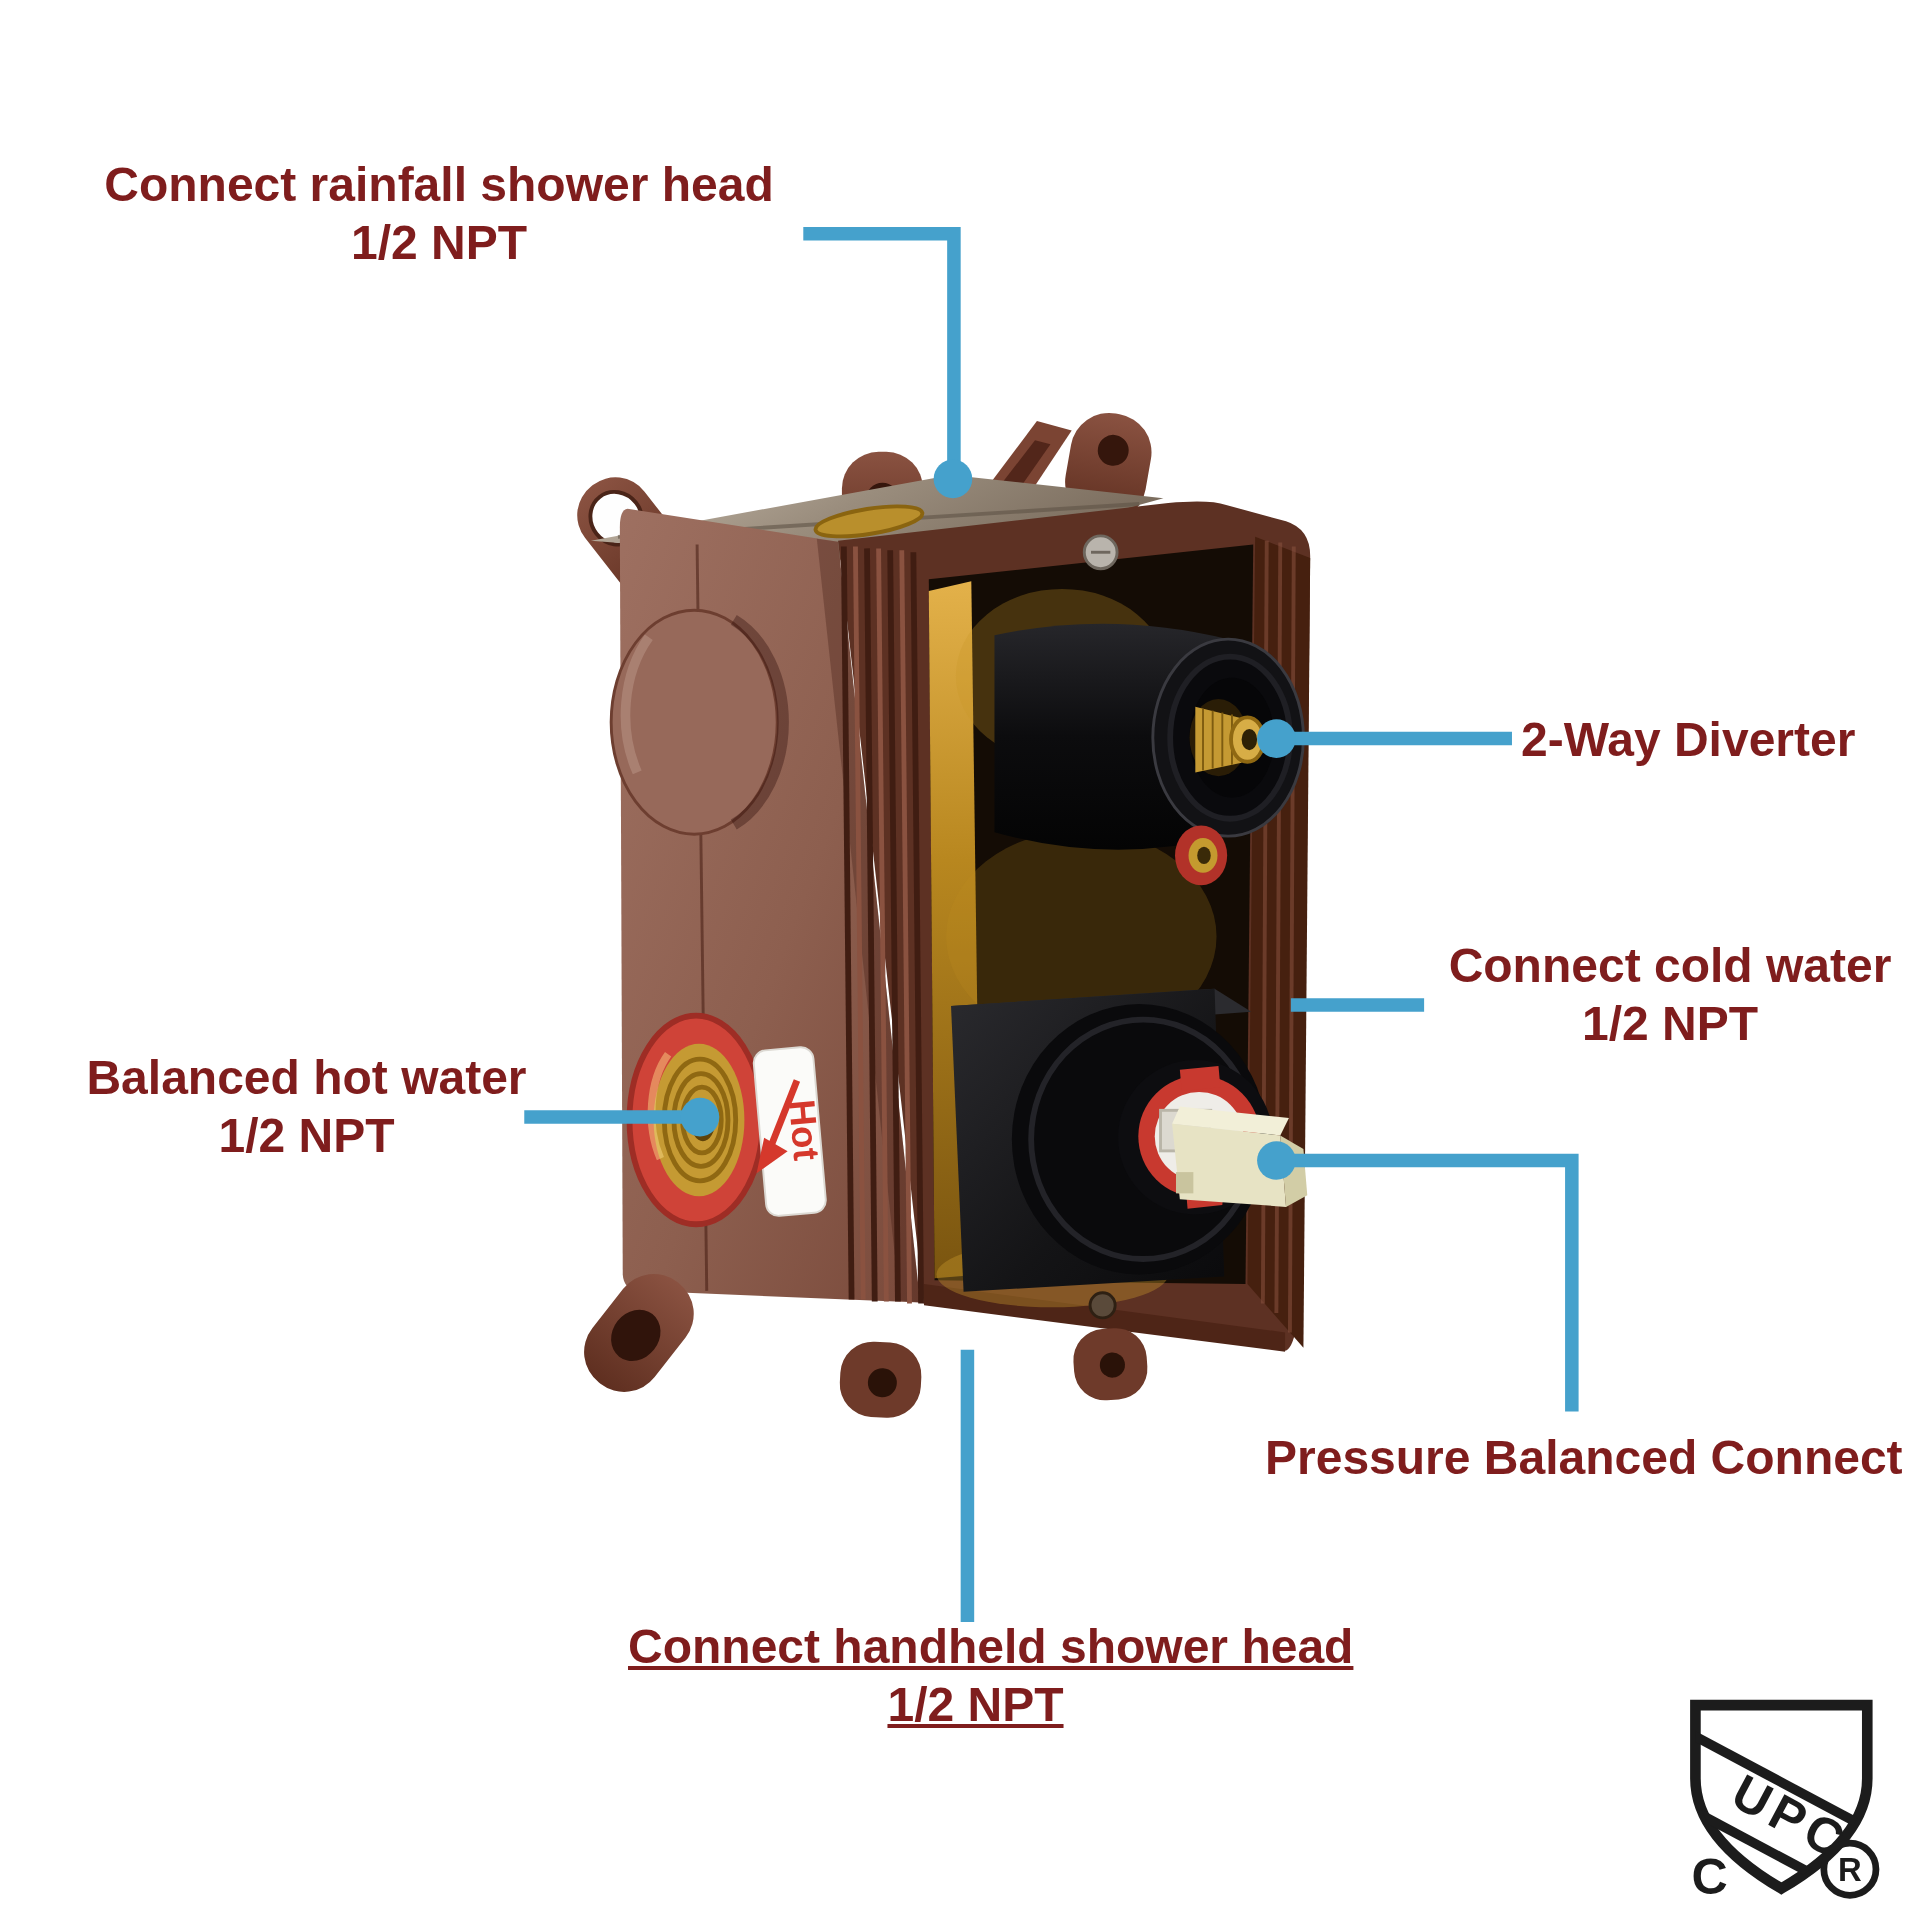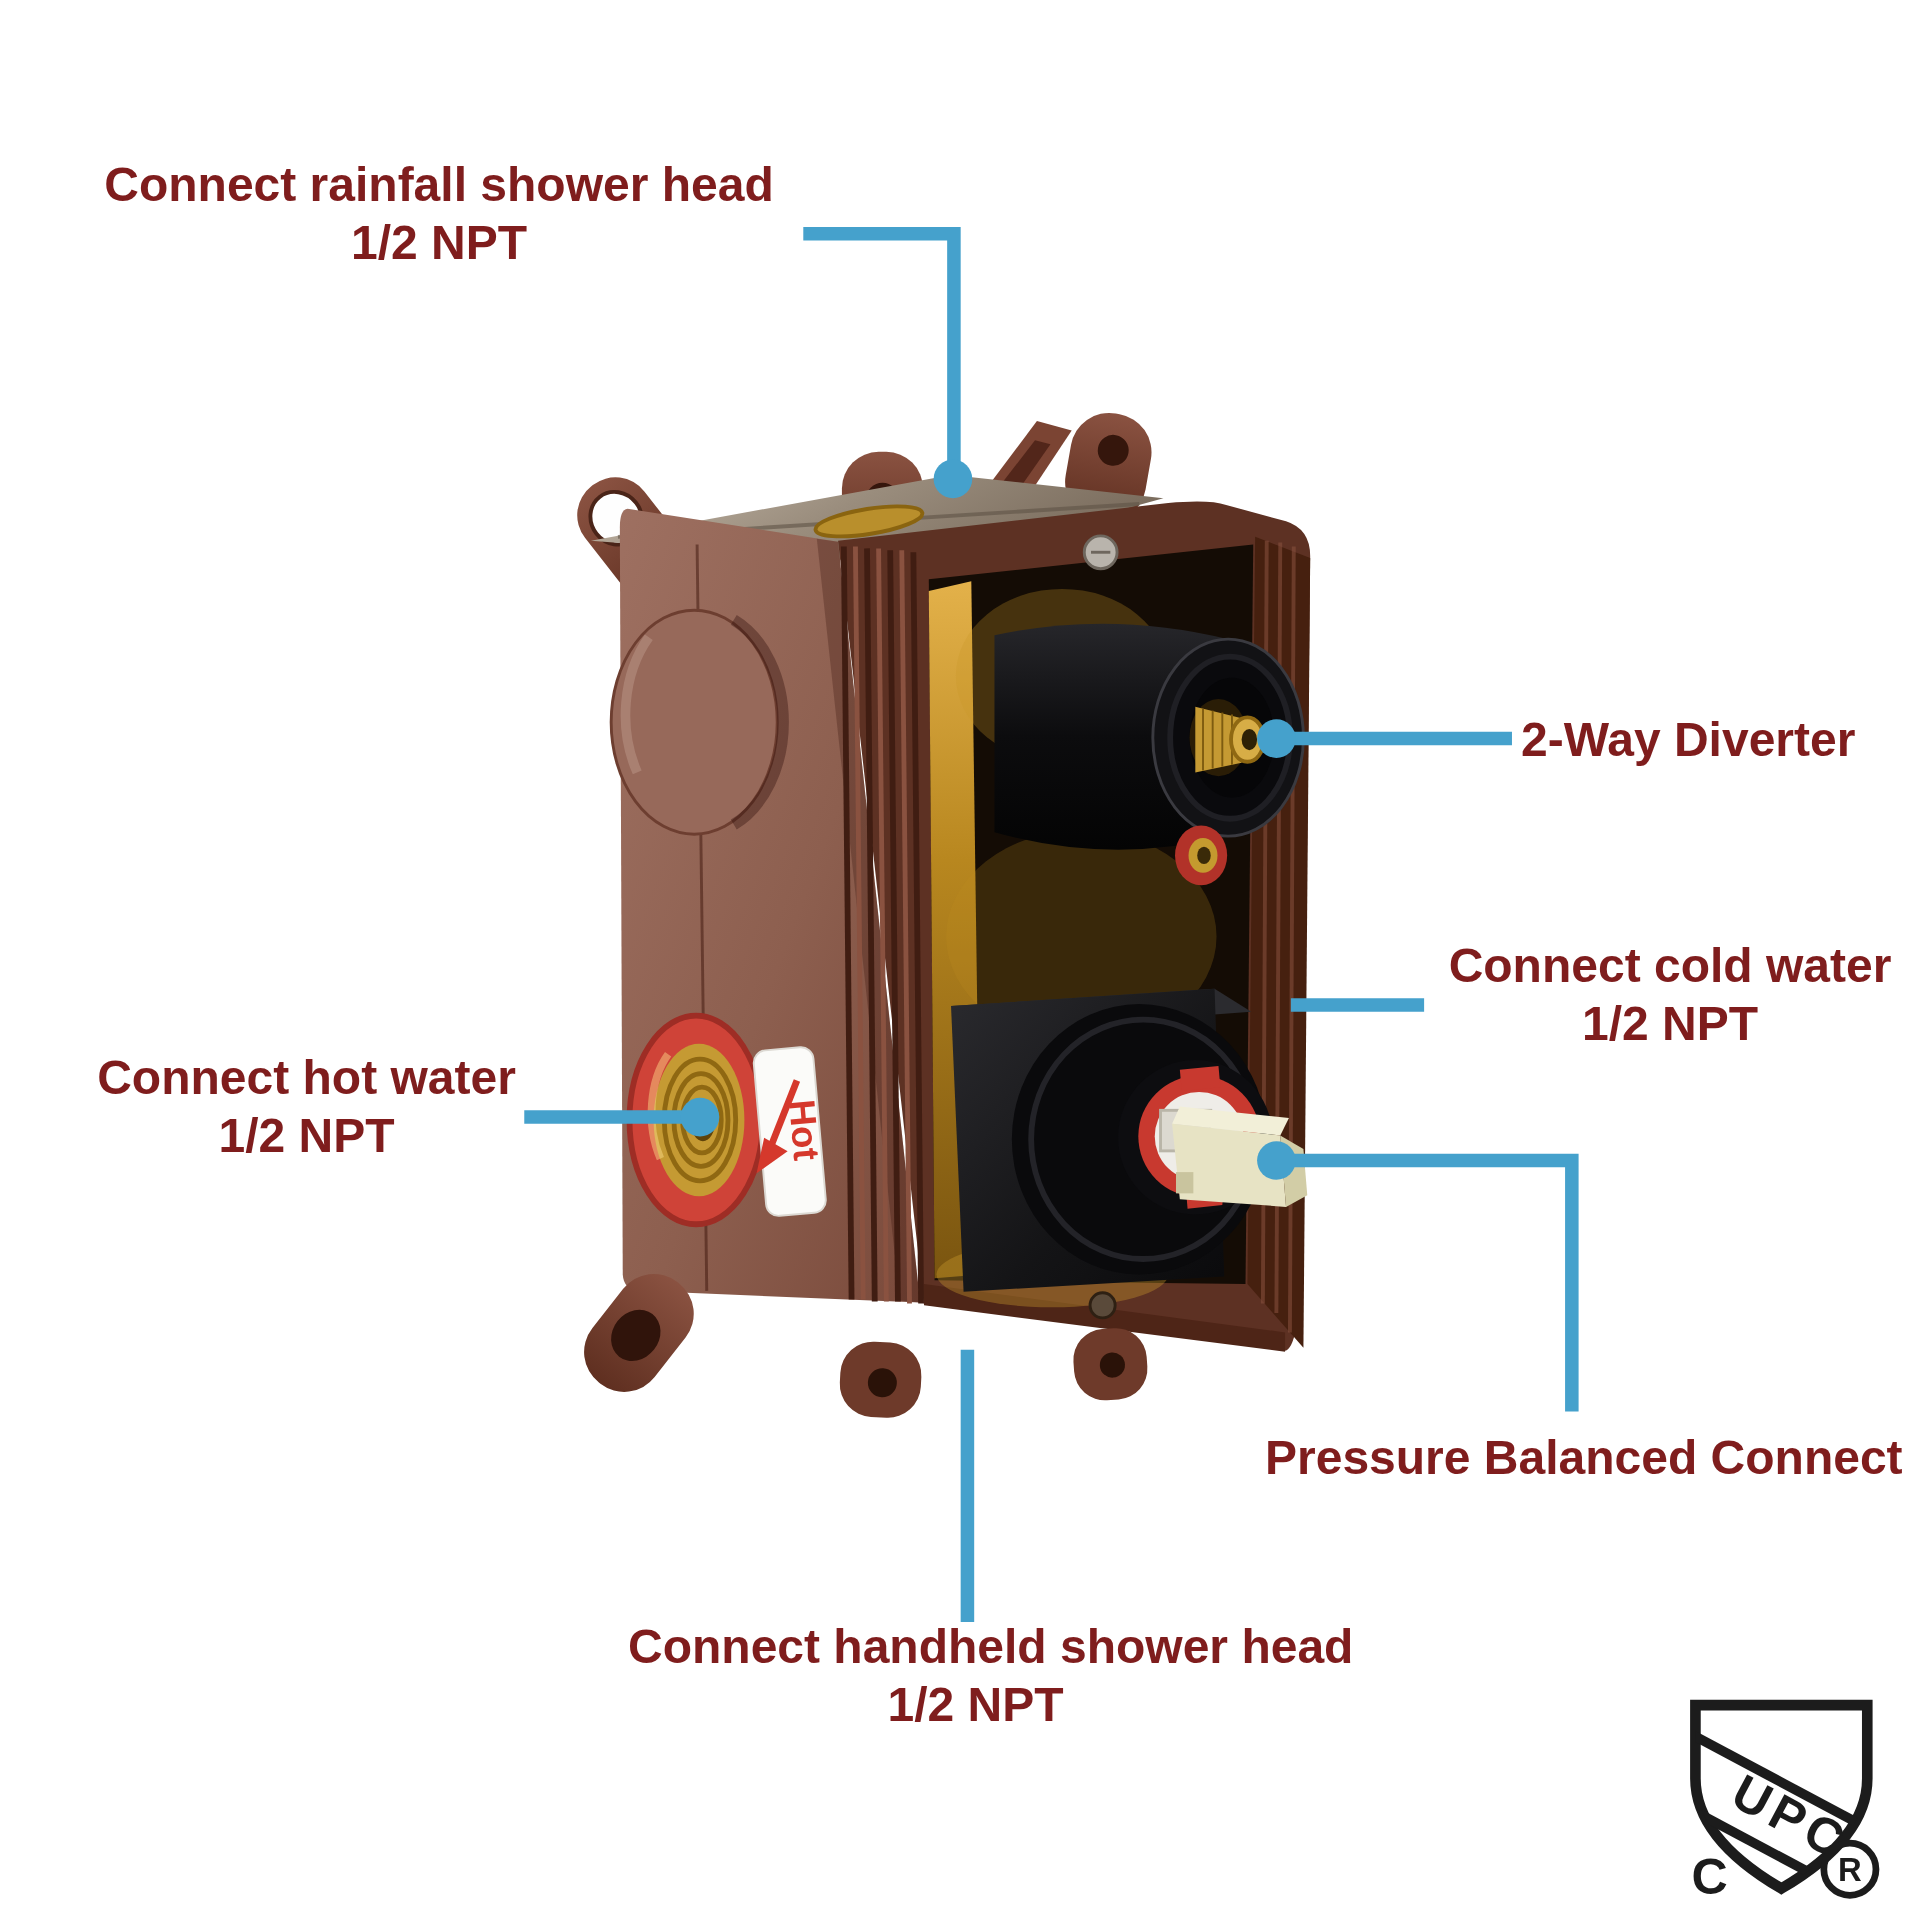--- a/index.html
+++ b/index.html
@@ -246,27 +246,27 @@
   <div class="callout-label left-align" style="left:1521px;top:711px;">
     <div>2-Way Diverter</div>
   </div>
 
   <div class="callout-label" style="left:1419px;top:937px;width:502px;">
     <div>Connect cold water</div>
     <div>1/2 NPT</div>
   </div>
 
   <div class="callout-label" style="left:36px;top:1049px;width:541px;">
-    <div>Connect hot water</div>
+    <div>Balanced hot water</div>
     <div>1/2 NPT</div>
   </div>
 
   <div class="callout-label" style="left:1265px;top:1429px;width:637px;">
     <div>Pressure Balanced Connect</div>
   </div>
 
-  <div class="callout-label" style="left:628px;top:1618px;width:695px;">
+  <div class="callout-label" style="left:628px;top:1618px;width:695px;text-decoration:underline;">
     <div>Connect handheld shower head</div>
     <div>1/2 NPT</div>
   </div>
 
 </div>
 
 
 </body></html>

